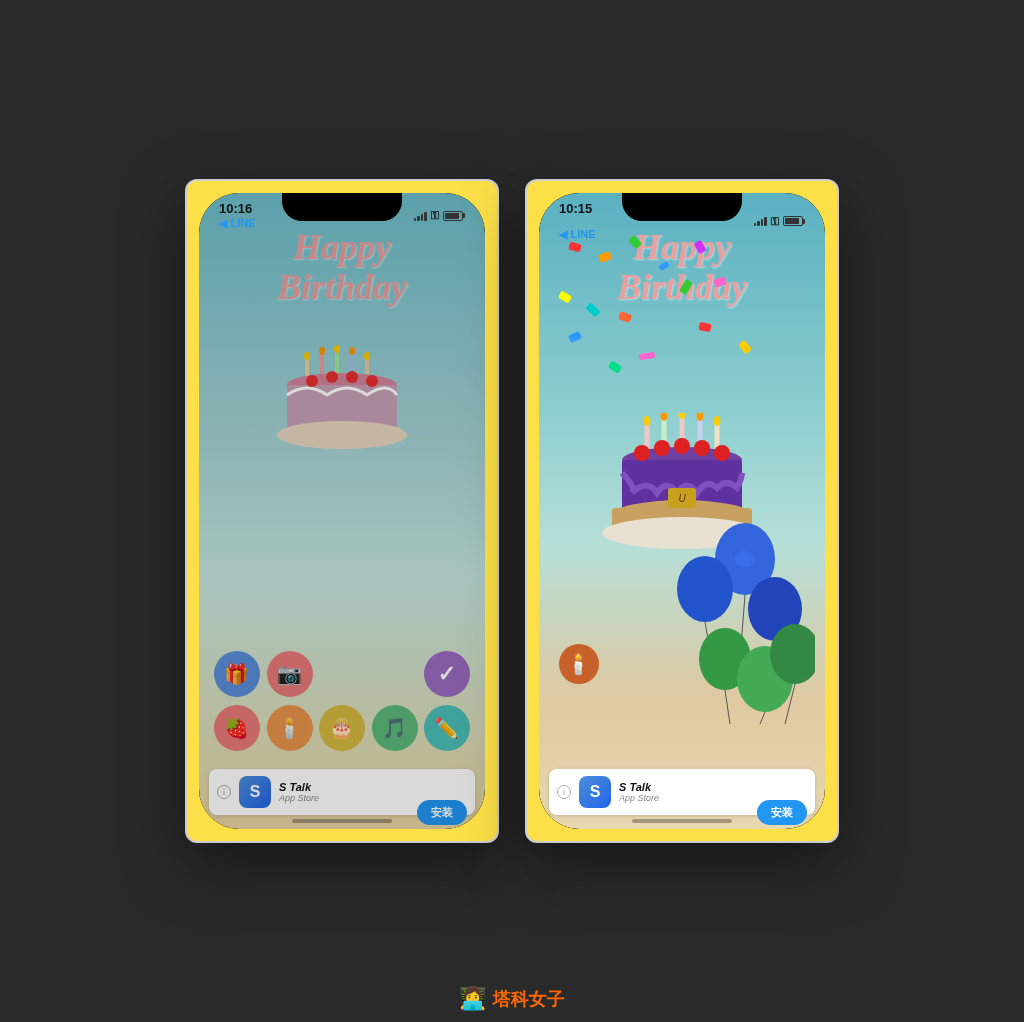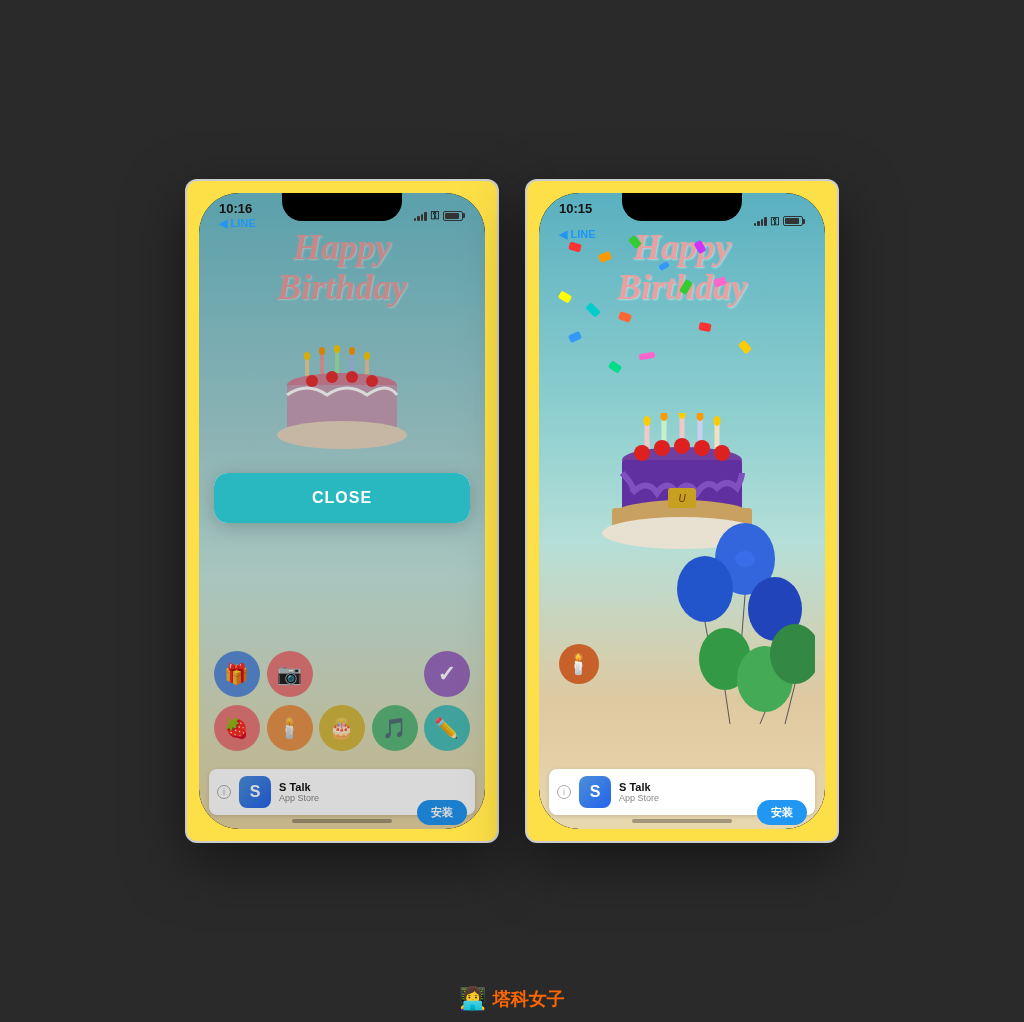--- a/index.html
+++ b/index.html
@@ -243,21 +243,21 @@
       background: linear-gradient(135deg, #4a90d9, #2563eb);
       border-radius: 8px;
       flex-shrink: 0;
       display: flex;
       align-items: center;
       justify-content: center;
       color: white;
       font-size: 14px;
     }
 
-    .ad-info { flex: 1; }
+    .ad-info { flex: 1; font-style: italic; }
     .ad-title { font-size: 11px; font-weight: 700; color: #111; }
     .ad-sub { font-size: 9px; color: #888; }
 
     .ad-i {
       width: 14px;
       height: 14px;
       border: 1.5px solid #aaa;
       border-radius: 50%;
       font-size: 9px;
       color: #aaa;
@@ -491,21 +491,20 @@
               <circle cx="80" cy="34" r="6" fill="#e83030"></circle>
               <circle cx="100" cy="34" r="6" fill="#e83030"></circle>
               <circle cx="120" cy="38" r="6" fill="#e83030"></circle>
             </svg>
           </div>
 
           <div class="dialog-overlay"></div>
 
           <div class="dialog-wrapper">
             <div class="voice-dialog">
-              <div class="close-button">CLOSE</div>
             </div>
           </div>
 
           <div class="bottom-icons">
             <div class="icon-row">
               <div class="icon-circle" style="background:#5b8dd9;">
                 <span>🎁</span>
               </div>
               <div class="icon-circle" style="background:#e87a7a;">
                 <span>📷</span>

